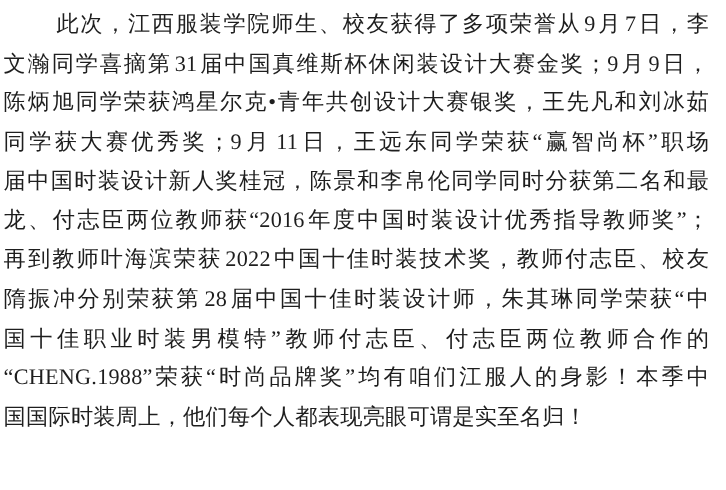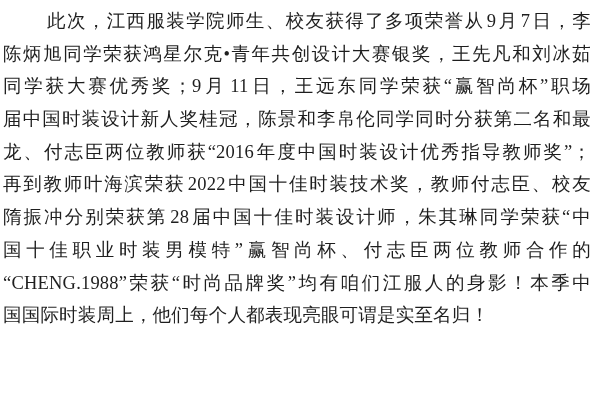--- a/index.html
+++ b/index.html
@@ -36,22 +36,23 @@
   .para-line.last {
     text-align: right;
     text-align-last: left;     
   }
 </style>
 </head>
 <body>
 
 <div class="page">
   <div class="para-line first">此次，江西服装学院师生、校友获得了多项荣誉从 9 月 7 日，李</div>
+  <div class="para-line">文瀚同学喜摘第 31 届中国真维斯杯休闲装设计大赛金奖；9 月 9 日，</div>
   <div class="para-line">陈炳旭同学荣获鸿星尔克•青年共创设计大赛银奖，王先凡和刘冰茹</div>
   <div class="para-line">同学获大赛优秀奖；9 月 11 日，王远东同学荣获“赢智尚杯”职场</div>
   <div class="para-line">届中国时装设计新人奖桂冠，陈景和李帛伦同学同时分获第二名和最</div>
   <div class="para-line">龙、付志臣两位教师获“2016 年度中国时装设计优秀指导教师奖”；</div>
   <div class="para-line">再到教师叶海滨荣获 2022 中国十佳时装技术奖，教师付志臣、校友</div>
   <div class="para-line">隋振冲分别荣获第 28 届中国十佳时装设计师，朱其琳同学荣获“中</div>
-  <div class="para-line">国十佳职业时装男模特”赢智尚杯、付志臣两位教师合作的</div>
+  <div class="para-line">国十佳职业时装男模特”教师付志臣、付志臣两位教师合作的</div>
   <div class="para-line">“CHENG.1988”荣获“时尚品牌奖”均有咱们江服人的身影！本季中</div>
   <div class="para-line last">国国际时装周上，他们每个人都表现亮眼可谓是实至名归！</div>
 </div>
 
 </body></html>

